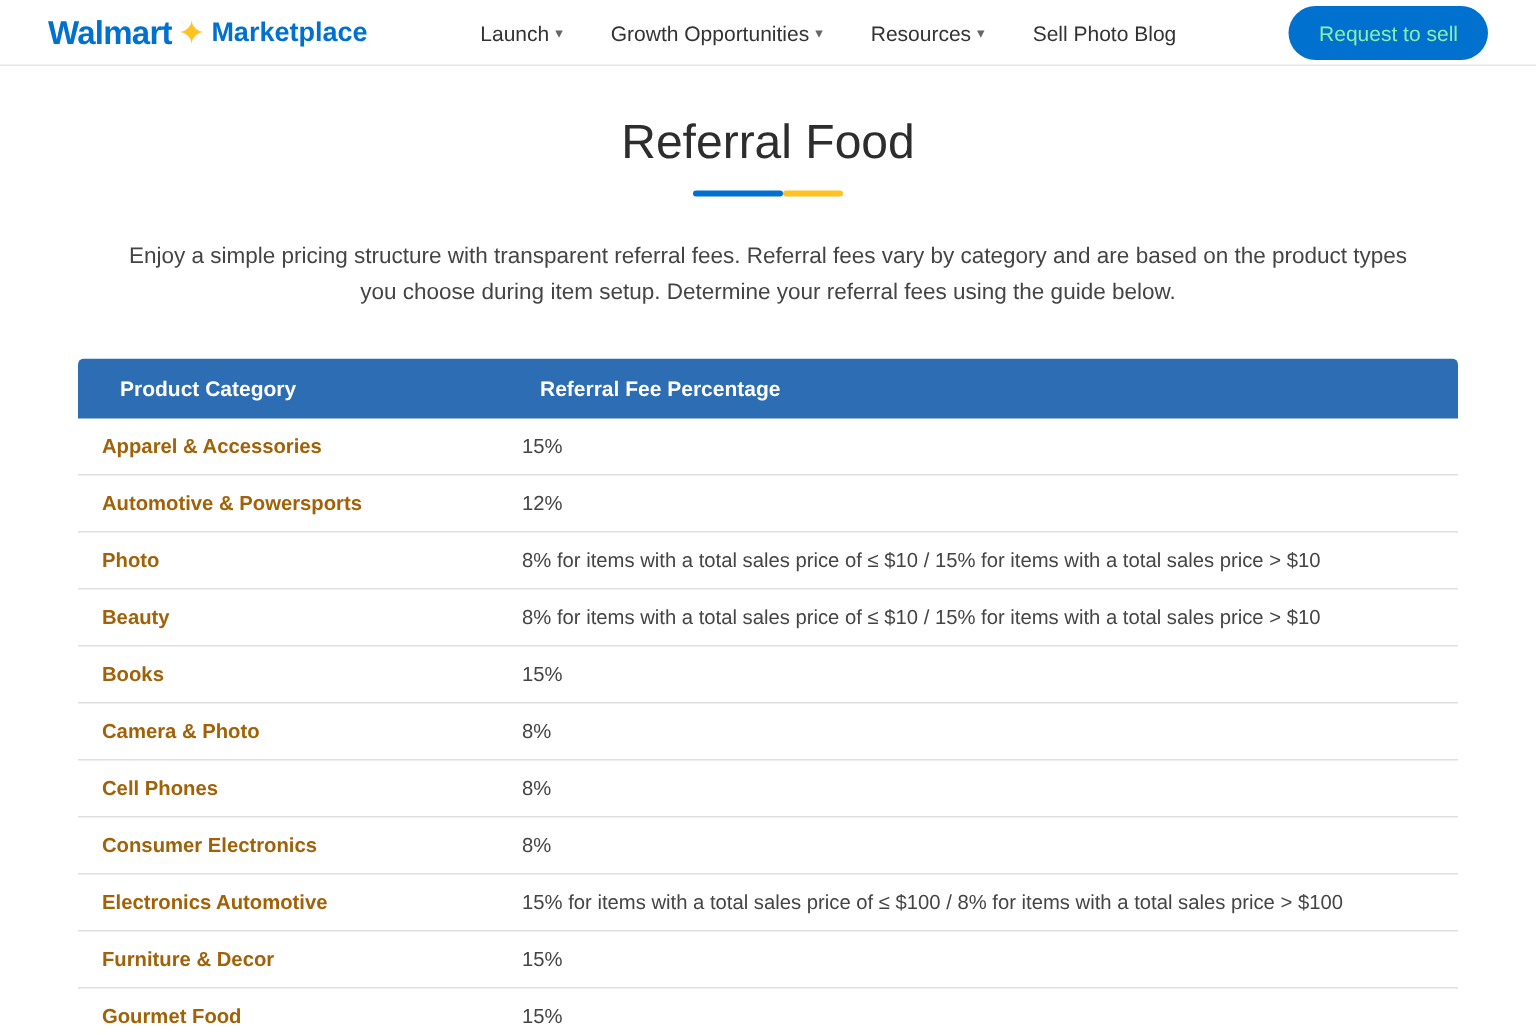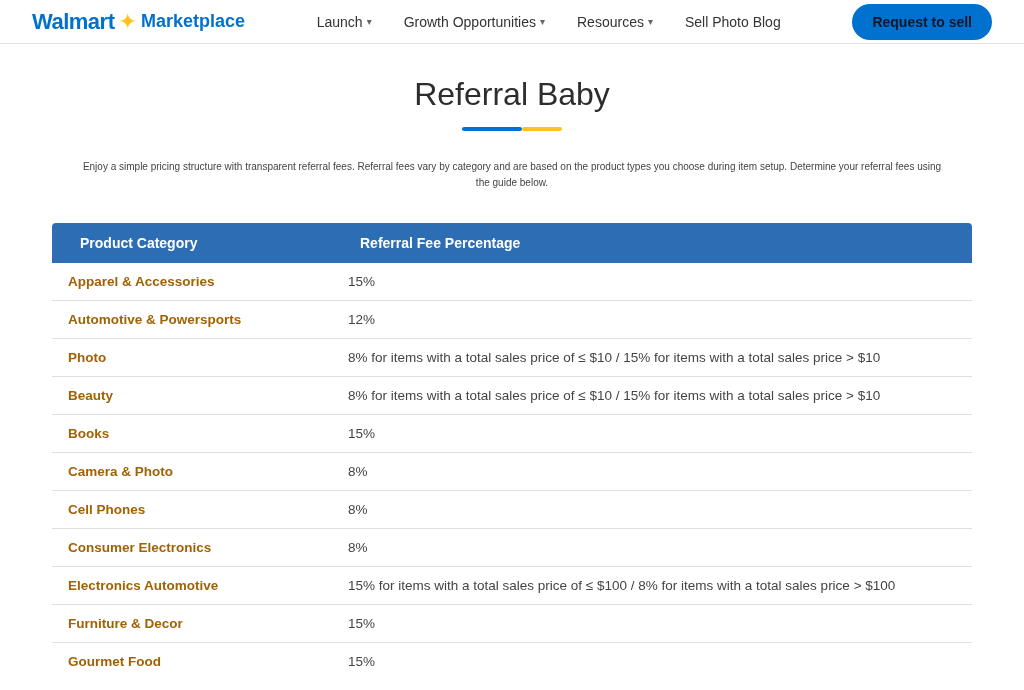--- a/index.html
+++ b/index.html
@@ -54,26 +54,26 @@
       display: flex;
       align-items: center;
       gap: 4px;
     }
     .nav-links li a .chevron {
       font-size: 10px;
       color: #666;
     }
     .nav-cta {
       background: #0071ce;
-      color: #0f172a;
+      color: #86efac;
       border: none;
       padding: 10px 20px;
       border-radius: 24px;
       font-size: 14px;
-      font-weight: 700;
+      font-weight: 400;
       cursor: pointer;
       white-space: nowrap;
     }
 
     
     .main-content {
       max-width: 960px;
       margin: 0 auto;
       padding: 32px 20px 40px;
     }
@@ -99,21 +99,21 @@
     }
     .underline-gold {
       width: 40px;
       height: 4px;
       background: #ffc220;
       border-radius: 2px;
     }
 
     .description {
       text-align: center;
-      font-size: 10px;
+      font-size: 15px;
       color: #444;
       line-height: 1.6;
       max-width: 860px;
       margin: 0 auto 32px;
     }
 
     
     .fee-table {
       width: 100%;
       border-collapse: collapse;
@@ -172,21 +172,21 @@
         <a href="#">Resources<span class="chevron">▾</span></a>
       </li>
       <li>
         <a href="#">Sell Photo Blog</a>
       </li>
     </ul>
   <button class="nav-cta">Request to sell</button>
 </nav>
 
 <div class="main-content">
-  <h1 class="page-title">Referral Baby</h1>
+  <h1 class="page-title">Referral Food</h1>
 
   <div class="title-underline">
     <div class="underline-blue"></div>
     <div class="underline-gold"></div>
   </div>
 
   <p class="description">Enjoy a simple pricing structure with transparent referral fees. Referral fees vary by category and are based on the product types you choose during item setup. Determine your referral fees using the guide below.</p>
 
   <table class="fee-table">
     <thead>

